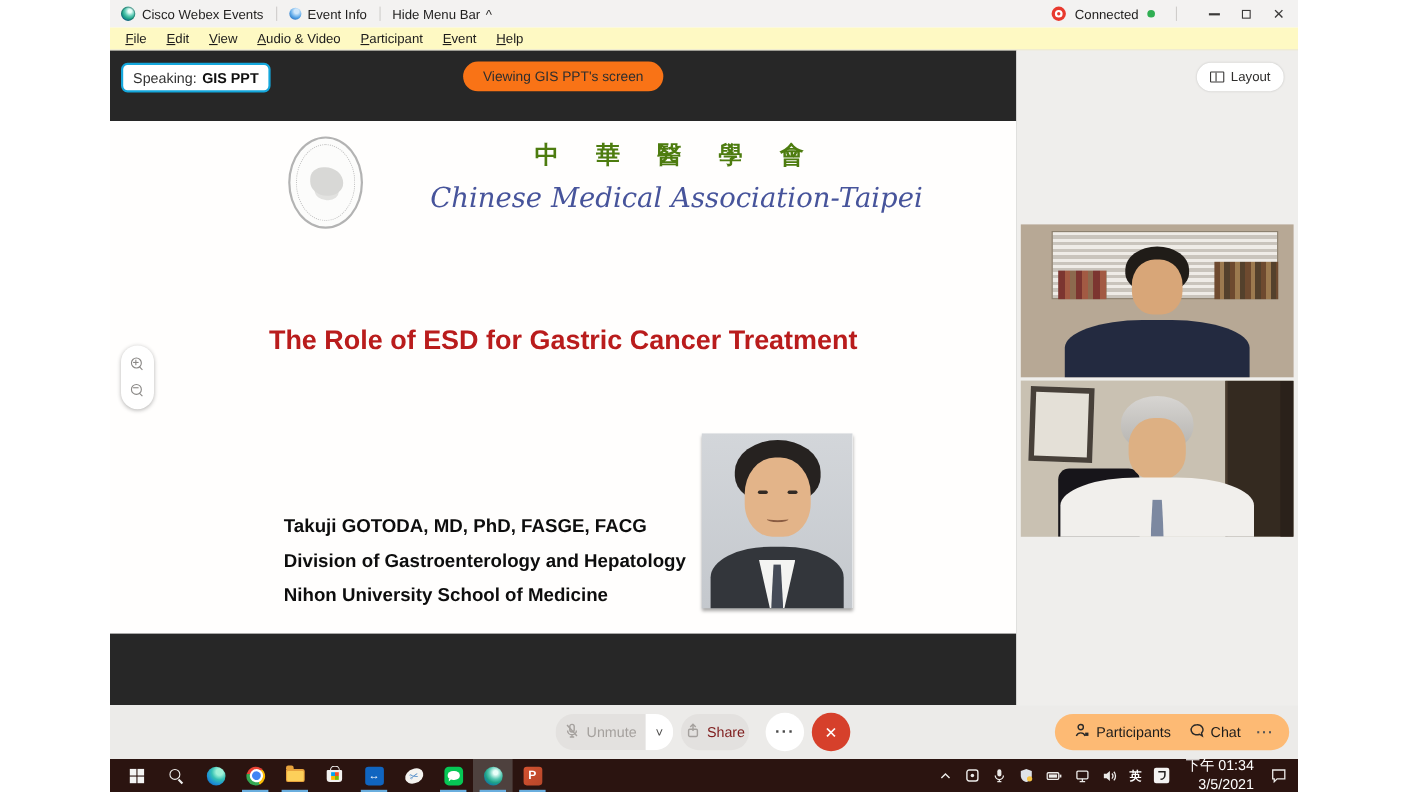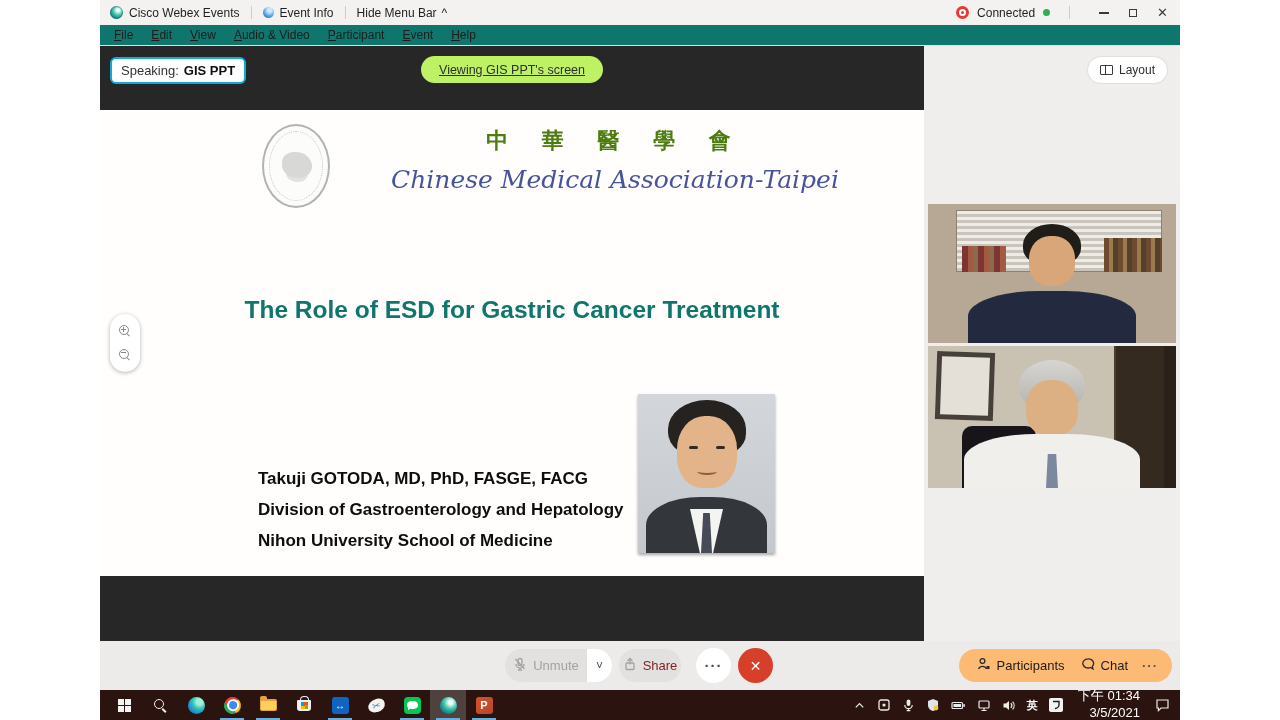--- a/index.html
+++ b/index.html
@@ -21,46 +21,46 @@
   .rec-dot span { width:7px; height:7px; border-radius:50%; background:#fff; display:flex; align-items:center; justify-content:center; }
   .rec-dot span i { width:3px; height:3px; border-radius:50%; background:#e8392e; display:block; }
   .green-dot { width:7px; height:7px; border-radius:50%; background:#2fae52; }
   .win-btns { display:flex; align-items:center; gap:20px; margin-left:10px; color:#3b3a39; }
   .btn-min i { display:block; width:10px; height:2px; background:#3b3a39; }
   .btn-max i { display:block; position:relative; width:8px; height:8px; border:1px solid #3b3a39; background:#f3f2f1; }
   .btn-max i::before { content:""; position:absolute; top:-3px; left:2px; width:8px; height:8px; border:1px solid #3b3a39; z-index:-1; }
   .btn-close { font-size:13px; line-height:1; }
 
   
-  .menubar { position:absolute; left:100px; top:25px; width:1080px; height:21px; background:#0f766e;
+  .menubar { position:absolute; left:100px; top:25px; width:1080px; height:21px; background:#fef9c3;
              border-bottom:1px solid #e2e0de; display:flex; align-items:center; font-size:12px; color:#1d1c1b; padding-left:5px; }
   .menu-item { display:inline-block; padding:2px 9px; }
   .menu-item::first-letter { text-decoration:underline; }
 
   
   .stage { position:absolute; left:100px; top:46px; width:824px; height:595px; background:#272727; }
   .speaking-badge { position:absolute; left:10px; top:11px; height:27px; background:#fff; border:2px solid #14a7dc;
                     border-radius:6px; display:flex; align-items:center; padding:0 9px; gap:5px; font-size:13px; color:#333; }
   .speaking-badge b { color:#0f0f0f; }
-  .viewing-pill { position:absolute; left:50%; transform:translateX(-50%); top:10px; height:27px; background:#bef264;
-                  border-radius:14px; display:flex; align-items:center; padding:0 18px; font-size:12.5px; color:#2e2e2e;text-decoration:underline; }
+  .viewing-pill { position:absolute; left:50%; transform:translateX(-50%); top:10px; height:27px; background:#f97316;
+                  border-radius:14px; display:flex; align-items:center; padding:0 18px; font-size:12.5px; color:#2e2e2e; }
 
   
   .slide { position:absolute; left:0; top:64px; width:824px; height:466px; background:#fffefd; }
   .cma-logo { position:absolute; left:162px; top:14px; width:68px; height:84px; border:2px solid #b3b3b3;
               border-radius:50%; background:#fcfcfb; }
   .cma-logo::before { content:""; position:absolute; inset:5px; border:1px dotted #c4c4c4; border-radius:50%; }
   .cma-logo::after { content:""; position:absolute; left:18px; top:26px; width:30px; height:26px; background:#d8d8d6;
               border-radius:40% 55% 45% 50%; box-shadow:0 8px 0 -4px #e2e2e0; }
   .org-cn { position:absolute; left:280px; top:16px; width:470px; text-align:center; font-family:"DejaVu Serif", serif;
             font-size:22px; font-weight:bold; letter-spacing:13px; color:#4d7c0f; }
   .org-en { position:absolute; left:280px; top:55px; width:470px; text-align:center; font-family:"DejaVu Serif", serif;
             font-style:italic; font-size:25px; color:#47549b; }
   .slide-title { position:absolute; left:0; top:186px; width:824px; text-align:center;
-                 font-size:24.5px; font-weight:bold; color:#0f766e; }
+                 font-size:24.5px; font-weight:bold; color:#b91c1c; }
   .speaker-line { position:absolute; left:158px; font-size:17px; font-weight:bold; color:#0d0d0d; }
   .sl1 { top:359px; } .sl2 { top:390px; } .sl3 { top:421px; }
 
   
   .photo { position:absolute; left:538px; top:284px; width:137px; height:159px;
            background:linear-gradient(#d3d6da, #c4c8cd); overflow:hidden; box-shadow:0 2px 3px rgba(0,0,0,.35); }
   .photo .hair { position:absolute; left:30px; top:6px; width:78px; height:58px; background:#262220;
                  border-radius:50% 50% 42% 44%; }
   .photo .face { position:absolute; left:39px; top:22px; width:60px; height:72px; background:#e3b489;
                  border-radius:46% 46% 42% 42%; }

